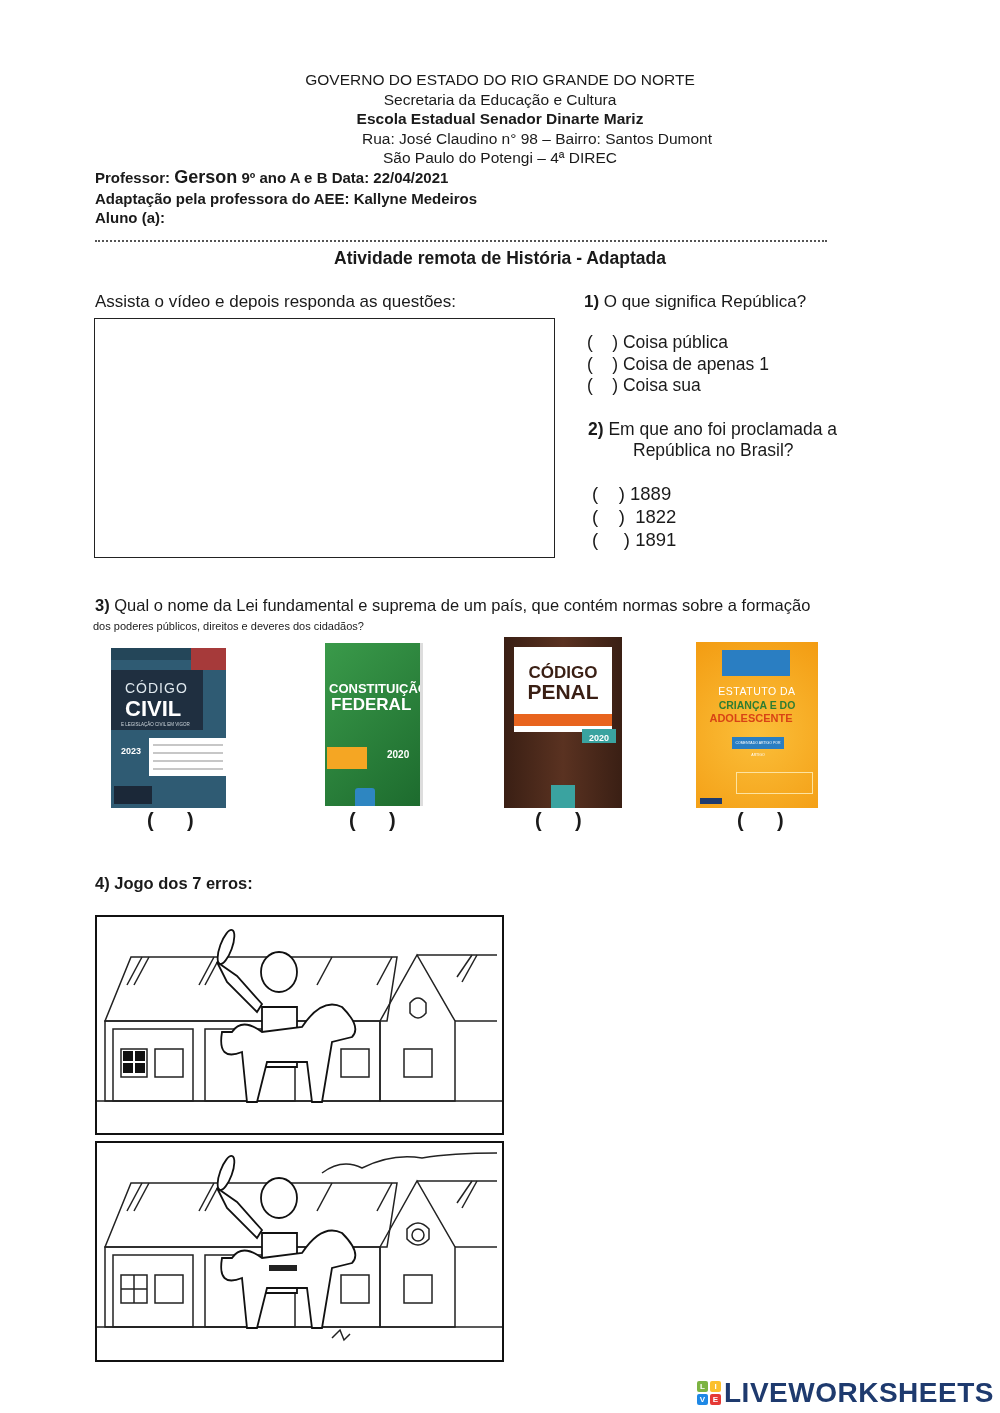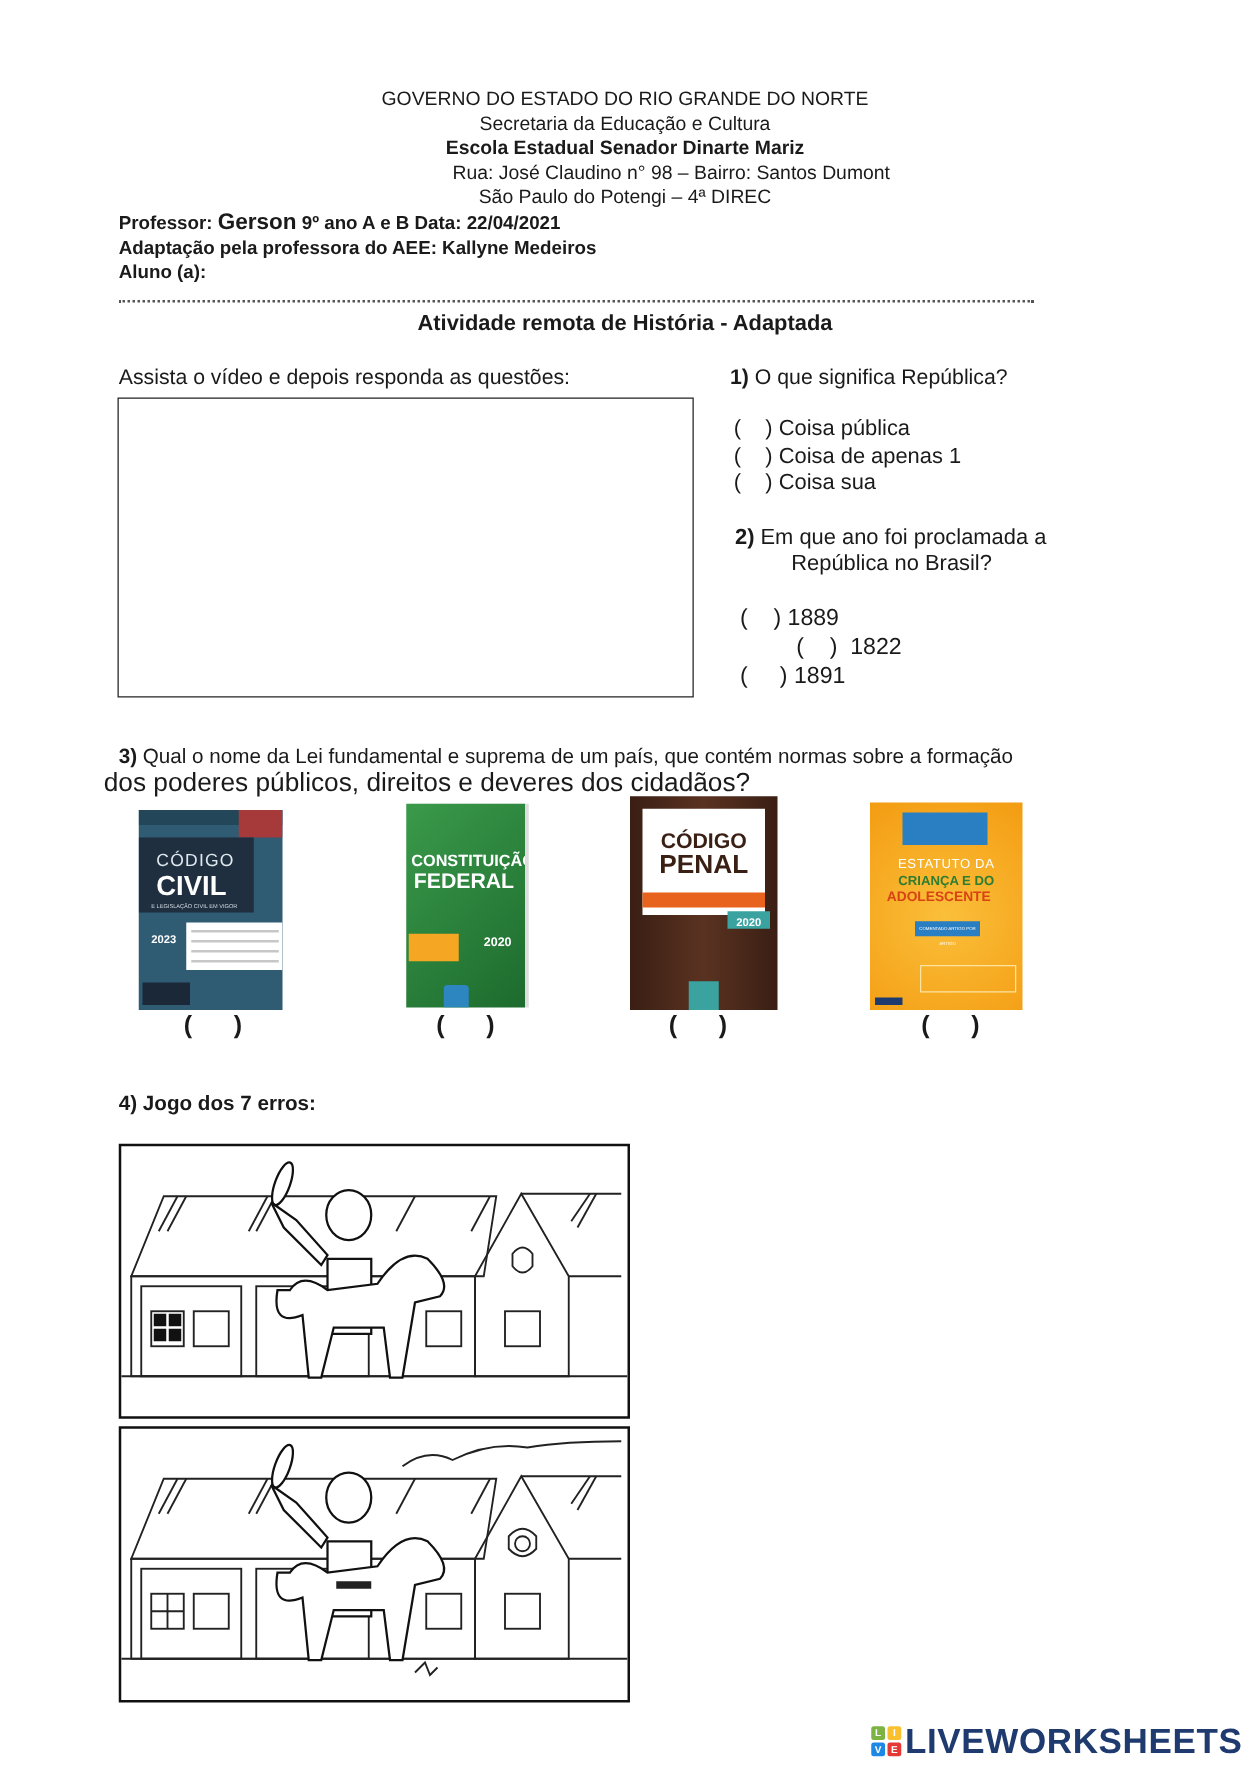--- a/index.html
+++ b/index.html
@@ -50,27 +50,27 @@
 </div>
 <div class="abs opt" style="left:587px;top:332px;">(    ) Coisa pública</div>
 <div class="abs opt" style="left:587px;top:354px;">(    ) Coisa de apenas 1</div>
 <div class="abs opt" style="left:587px;top:375px;">(    ) Coisa sua</div>
 
 <div class="abs txt" style="left:588px;top:419px;font-size:17.5px;">
   <span class="b">2)</span><span> Em que ano foi proclamada a</span>
 </div>
 <div class="abs txt" style="left:593px;top:440px;font-size:17.5px;margin-left:40px;">República no Brasil?</div>
 <div class="abs opt" style="left:592px;top:483px;font-size:18.5px;">(    ) 1889</div>
-<div class="abs opt" style="left:592px;top:506px;font-size:18.5px;margin-left:45px;">(    )  1822</div>
+<div class="abs opt" style="left:592px;top:506px;font-size:18.5px;">(    )  1822</div>
 <div class="abs opt" style="left:592px;top:529px;font-size:18.5px;">(     ) 1891</div>
 
 <div class="abs txt" style="left:95px;top:595px;font-size:16.5px;">
   <span class="b">3)</span><span> Qual o nome da Lei fundamental e suprema de um país, que contém normas sobre a formação</span>
 </div>
-<div class="abs txt" style="left:83px;top:616px;font-size:21px;">dos poderes públicos, direitos e deveres dos cidadãos?</div>
+<div class="abs txt" style="left:93px;top:616px;font-size:11px;">dos poderes públicos, direitos e deveres dos cidadãos?</div>
 
 <div class="book" style="left:111px;top:648px;width:115px;height:160px;background:#2f5b73;">
   <div style="position:absolute;left:0;top:0;width:115px;height:12px;background:#244659;"></div>
   <div style="position:absolute;left:80px;top:0;width:35px;height:22px;background:#a63a3a;"></div>
   <div style="position:absolute;left:0;top:22px;width:92px;height:60px;background:#1f2f40;"></div>
   <div style="position:absolute;left:14px;top:32px;color:#dfe8ee;font-size:14px;letter-spacing:1px;">CÓDIGO</div>
   <div style="position:absolute;left:14px;top:48px;color:#fff;font-size:22px;font-weight:bold;">CIVIL</div>
   <div style="position:absolute;left:10px;top:74px;color:#cfd8de;font-size:4.5px;">E LEGISLAÇÃO CIVIL EM VIGOR</div>
   <div style="position:absolute;left:10px;top:98px;color:#fff;font-size:9px;font-weight:bold;">2023</div>
   <div style="position:absolute;left:38px;top:90px;width:77px;height:38px;background:#fff;"></div>

